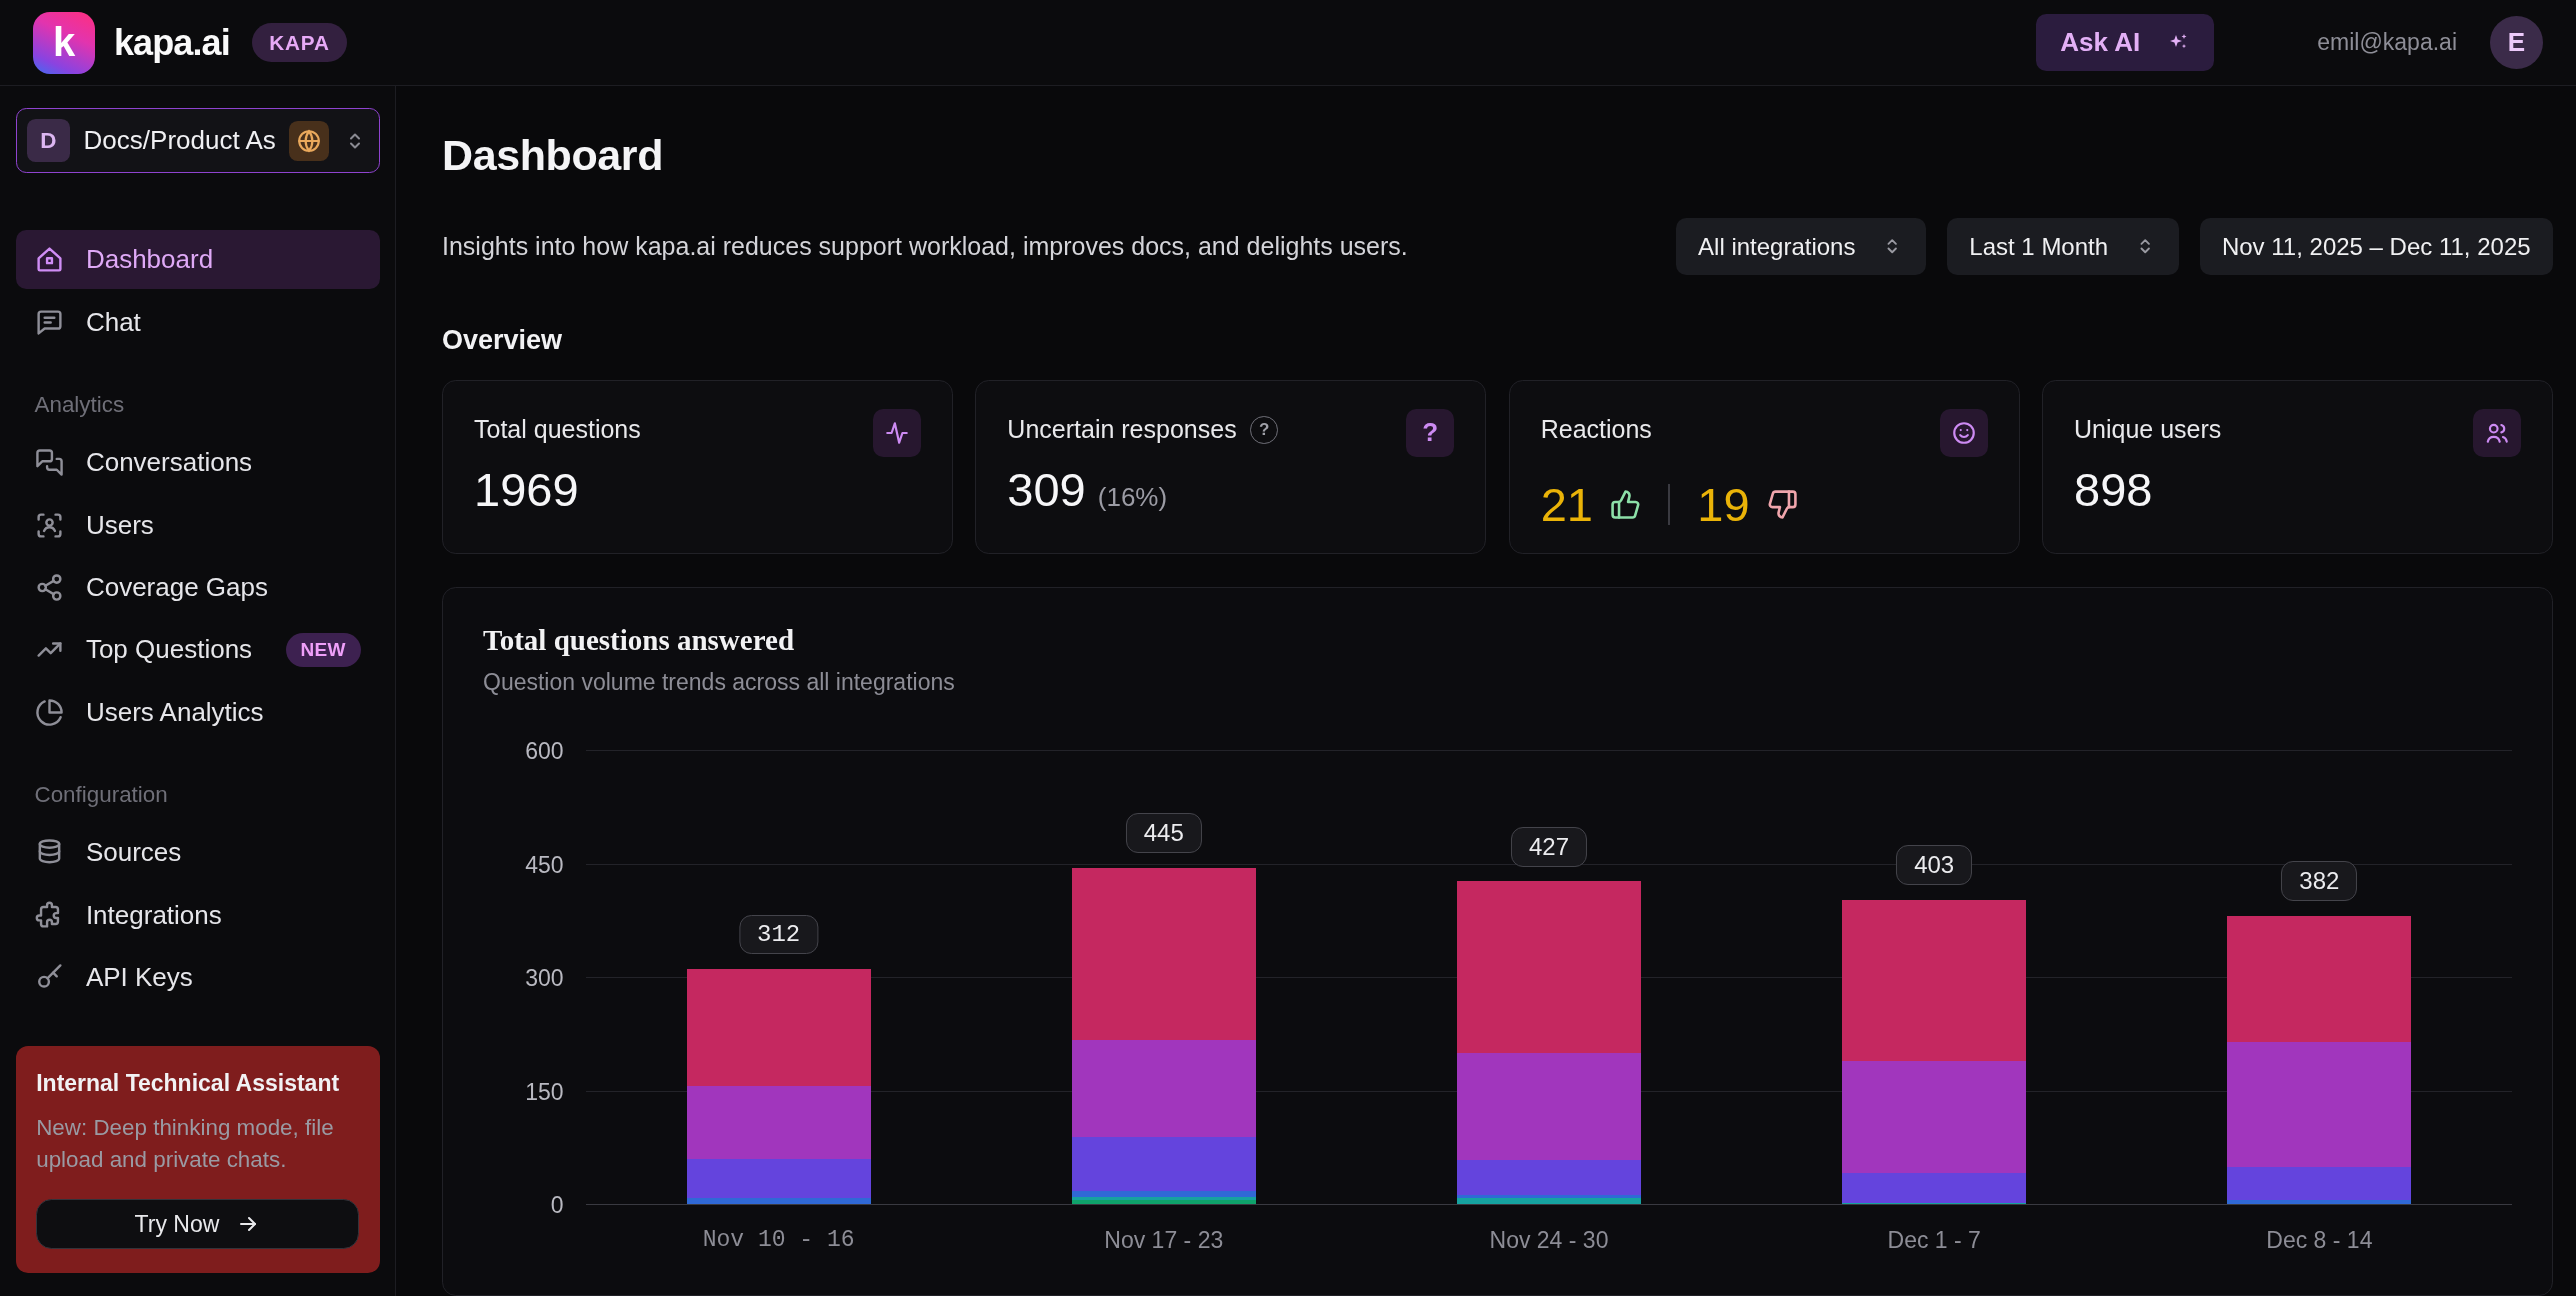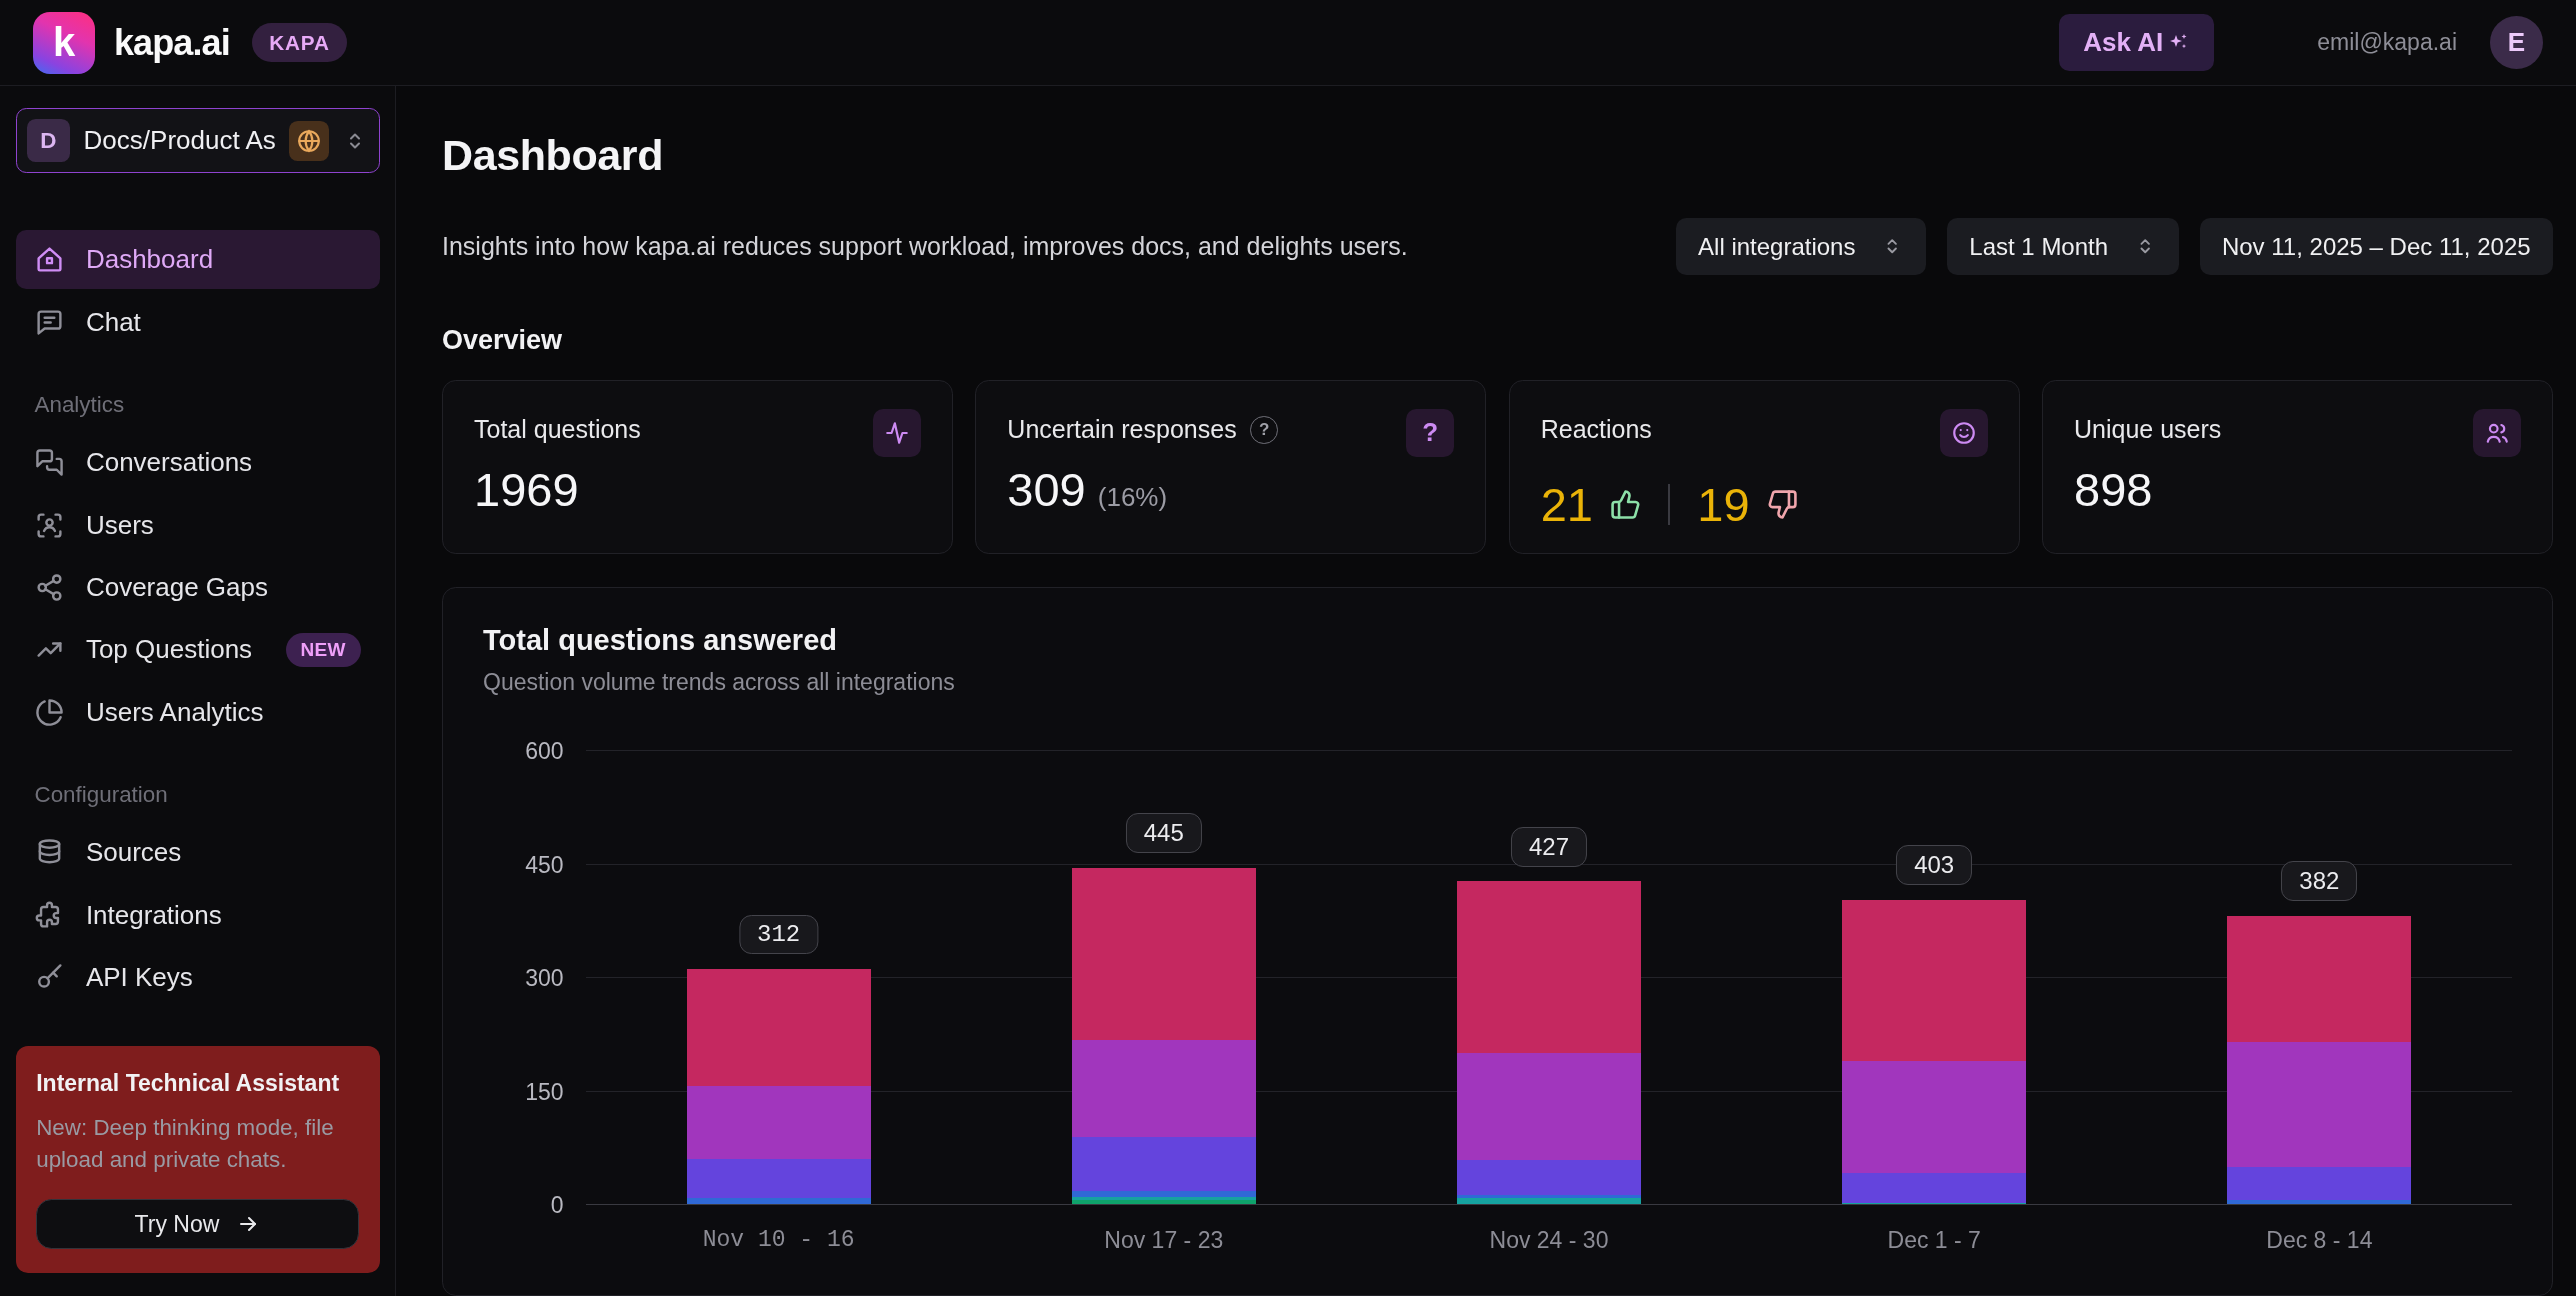--- a/index.html
+++ b/index.html
@@ -9,21 +9,21 @@
   
   .topbar { height:86px; display:flex; align-items:center; padding:0 33px;
     background:#0b0b0d; border-bottom:0.9px solid #1d1d22; }
   .logo-box { width:62px; height:62px; border-radius:17px; display:flex; align-items:center; justify-content:center;
     background:linear-gradient(205deg,#ff2f7e 0%,#e234ae 38%,#8a43e0 78%,#3f6cf2 100%);
     font-size:40px; font-weight:700; color:#fff; }
   .brand-name { font-size:36px; font-weight:700; color:#fafafa; margin-left:19px; letter-spacing:-0.9px; }
   .brand-badge { margin-left:22.4px; background:#33203f; color:#e7aaf7; font-size:20.7px; font-weight:600;
     letter-spacing:0.9px; padding:7.7px 17px; border-radius:860px; }
   .topbar-right { margin-left:auto; display:flex; align-items:center; }
-  .askai-btn { display:flex; align-items:center; gap:3px; background:#2b1c3e; color:#e3b0f6;
+  .askai-btn { display:flex; align-items:center; gap:26px; background:#2b1c3e; color:#e3b0f6;
     font-size:26px; font-weight:600; padding:13px 24px; border-radius:10.3px; border:none; cursor:pointer; }
   .email { color:#8e8e97; font-size:23px; margin-left:103px; }
   .avatar { width:53px; height:53px; border-radius:50%; background:#3b2b49; color:#ecc9fa;
     font-size:26px; font-weight:600; display:flex; align-items:center; justify-content:center; margin-left:33px; }
 
   
   .layout { display:flex; height:1211px; }
   .sidebar { width:396px; background:#0b0b0d; border-right:0.9px solid #1d1d22;
     padding:22.4px 15.5px; position:relative; flex-shrink:0; }
   .main { flex:1; padding:0 23px 0 46px; }
@@ -83,21 +83,21 @@
   .reactions-row { display:flex; align-items:center; gap:17px; margin-top:20.7px; }
   .reactions-row .num { font-size:47px; color:#eab308; font-weight:500; }
   .reactions-row svg { width:31px; height:31px; fill:none; stroke-width:2; stroke-linecap:round; stroke-linejoin:round; }
   .thumb-up { stroke:#8ce0a8; }
   .thumb-down { stroke:#f0a5ac; transform:rotate(180deg); }
   .reaction-divider { width:1.7px; height:41px; background:#3a3a41; margin:0 10.3px; }
 
   
   .chart-card { margin-top:33px; background:#0c0c0f; border:0.9px solid #212127; border-radius:13.8px;
     padding:36px 40px 31px 40px; height:709px; }
-  .chart-title { font-size:29px; font-weight:600; color:#f2f2f4; }
+  .chart-title { font-size:29px; font-weight:600; color:#f2f2f4;font-family:Liberation Serif, serif; }
   .chart-sub { font-size:23px; color:#8d8d96; margin-top:12px; }
   .chart-area { display:flex; margin-top:55px; }
   .y-gutter { width:103px; position:relative; height:454px; flex-shrink:0; }
   .ylabel { position:absolute; right:22.4px; transform:translateY(50%); font-size:23px; color:#b9b9c1; }
   .plot { flex:1; position:relative; height:454px; }
   .gridline { position:absolute; left:0; right:0; height:0.9px; background:#232329; }
   .gridline.zero { background:#3a3a41; }
   .slot { position:absolute; top:0; bottom:0; }
   .bar { position:absolute; bottom:0.9px; left:50%; transform:translateX(-50%); width:184px;
     display:flex; flex-direction:column-reverse; }

